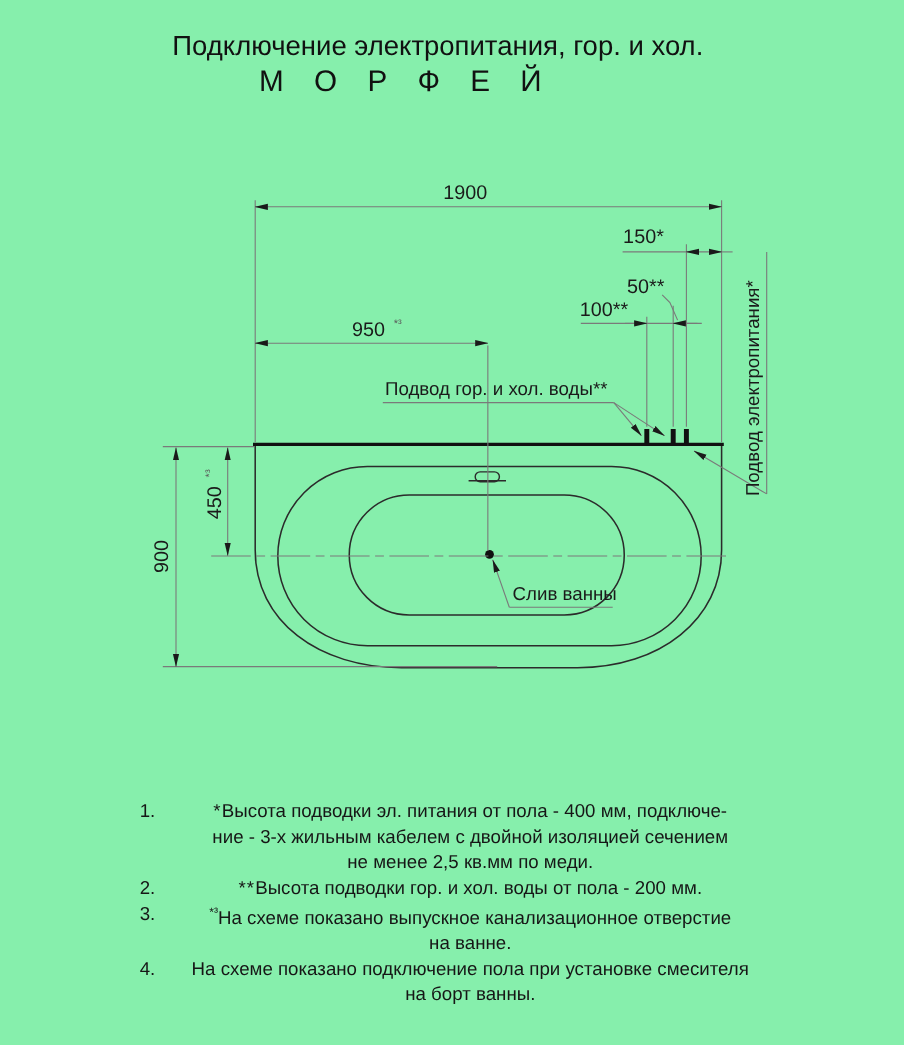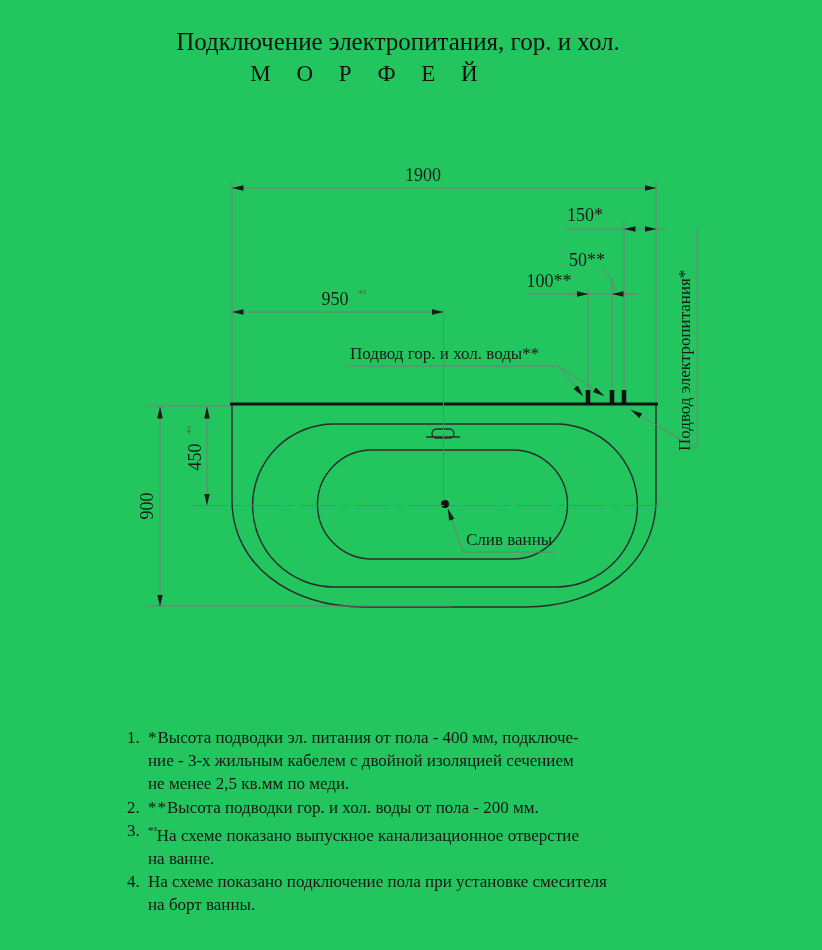--- a/index.html
+++ b/index.html
@@ -1,28 +1,28 @@
 <!DOCTYPE html>
 <html><head>
 <meta charset="utf-8">
 <style>
   html,body{margin:0;padding:0;background:#ffffff;}
-  .page{position:relative;width:822px;height:950px;background:#22c55e;overflow:hidden;
-        font-family:Liberation Serif, serif;color:#1a1a1a;}
+  .page{position:relative;width:822px;height:950px;background:#86efac;overflow:hidden;
+        font-family:Liberation Sans, sans-serif;color:#1a1a1a;}
   .title{position:absolute;top:26px;left:0;width:796px;text-align:center;
          font-size:25px;line-height:32px;color:#111;}
-  .title .t3{font-size:23px;letter-spacing:10px;margin-right:58px;}
+  .title .t3{font-size:27px;letter-spacing:10px;margin-right:58px;}
   svg{position:absolute;top:0;left:0;}
   .dim-text{font-size:18px;fill:#1a1a1a;}
   .sup-text{font-size:10px;fill:#5a5a5a;}
   .lbl-text{font-size:17px;fill:#1a1a1a;}
   .notes{position:absolute;left:127px;top:726px;width:580px;font-size:17px;line-height:23.2px;color:#161616;}
   .note{display:flex;}
   .note-num{width:21px;flex:none;}
-  .note-text{flex:1;}
+  .note-text{flex:1;text-align:center;}
   .note-text .body{white-space:pre-line;}
   .marker{letter-spacing:1px;}
   .marker.sup{font-size:11px;vertical-align:super;letter-spacing:0;}
 </style>
 </head>
 <body>
 
 <div class="page">
 
   <div class="title">

